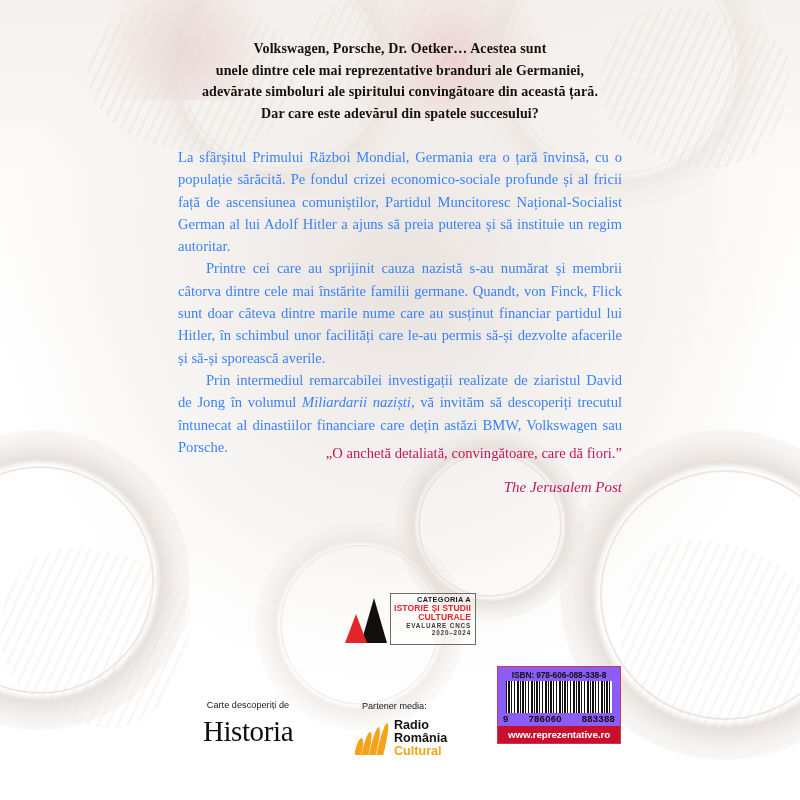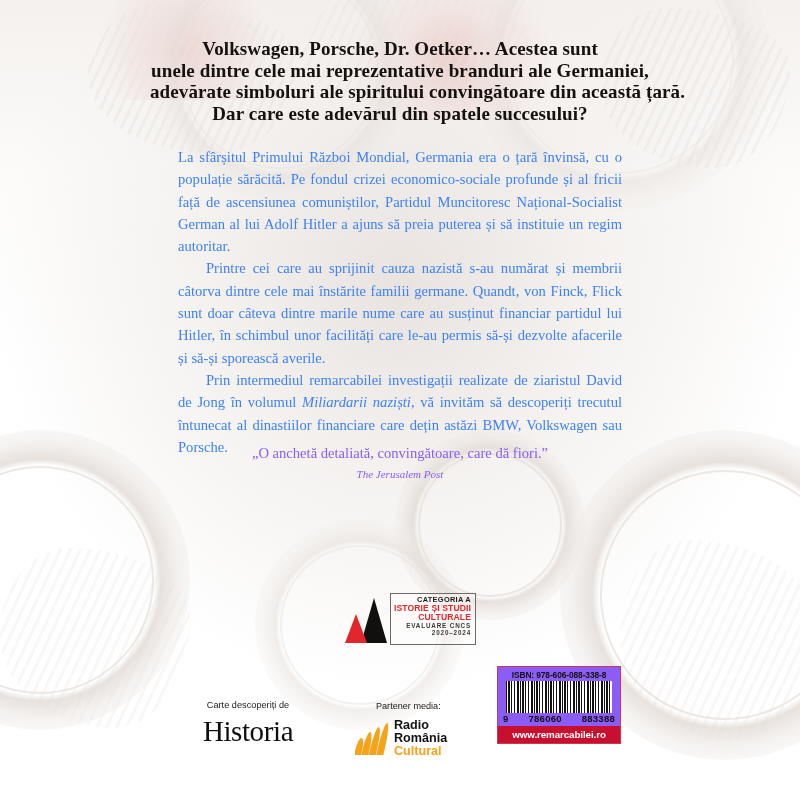--- a/index.html
+++ b/index.html
@@ -80,21 +80,21 @@
   }
 
   
   .headline {
     position: absolute;
     left: 150px;
     top: 38px;
     width: 500px;
     text-align: center;
     font-weight: bold;
-    font-size: 19px;
+    font-size: 14px;
     line-height: 21.6px;
     color: #14110f;
     letter-spacing: .1px;
   }
   .headline div { white-space: nowrap; }
 
   
   .body-copy {
     position: absolute;
     left: 178px;
@@ -113,32 +113,32 @@
   }
   .body-copy p.first { text-indent: 0; }
   .body-copy i { font-style: italic; }
 
   
   .quote {
     position: absolute;
     left: 178px;
     top: 443px;
     width: 444px;
-    text-align: center;
-    color: #8b5cf6;
+    text-align: right;
+    color: #be185d;
   }
   .quote .q-text {
     font-size: 14.6px;
     line-height: 20px;
   }
   .quote .q-src {
-    font-size: 11px;
+    font-size: 15px;
     font-style: italic;
     line-height: 20px;
-    margin-top: 1px;
+    margin-top: 14px;
   }
 
   
   .cncs {
     position: absolute;
     left: 344px;
     top: 593px;
     width: 132px;
     height: 52px;
     display: flex;
@@ -257,21 +257,21 @@
   .rrc {
     position: absolute;
     left: 355px;
     top: 701px;
     width: 160px;
   }
   .rrc-kicker {
     font-family: "Liberation Sans", sans-serif;
     font-size: 9.1px;
     color: #1b1917;
-    margin-left: 21px;
+    margin-left: 7px;
   }
   .rrc-logo {
     display: flex;
     align-items: center;
     margin-top: 8px;
   }
   .rrc-swoosh {
     position: relative;
     width: 34px;
     height: 32px;
@@ -354,21 +354,21 @@
   </div>
 
   <div class="isbn-block">
     <div class="isbn-line">ISBN: 978-606-088-338-8</div>
     <div class="barcode"></div>
     <div class="barcode-digits">
       <span>9</span>
       <span>786060</span>
       <span>883388</span>
     </div>
-    <div class="isbn-url">www.remarcabilei.ro</div>
+    <div class="isbn-url">www.reprezentative.ro</div>
   </div>
 
   <div class="historia">
     <div class="historia-kicker">Carte descoperiți de</div>
     <div class="historia-word">Historia</div>
   </div>
 
   <div class="rrc">
     <div class="rrc-kicker">Partener media:</div>
     <div class="rrc-logo">

